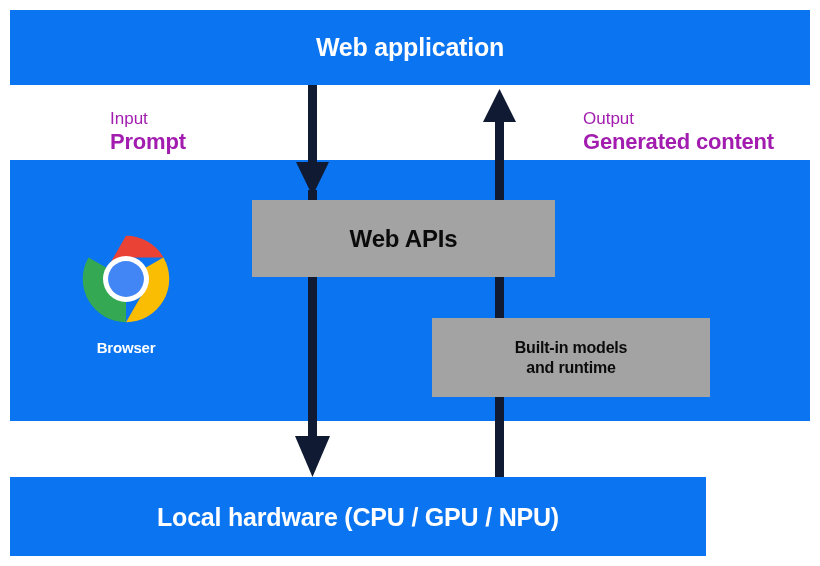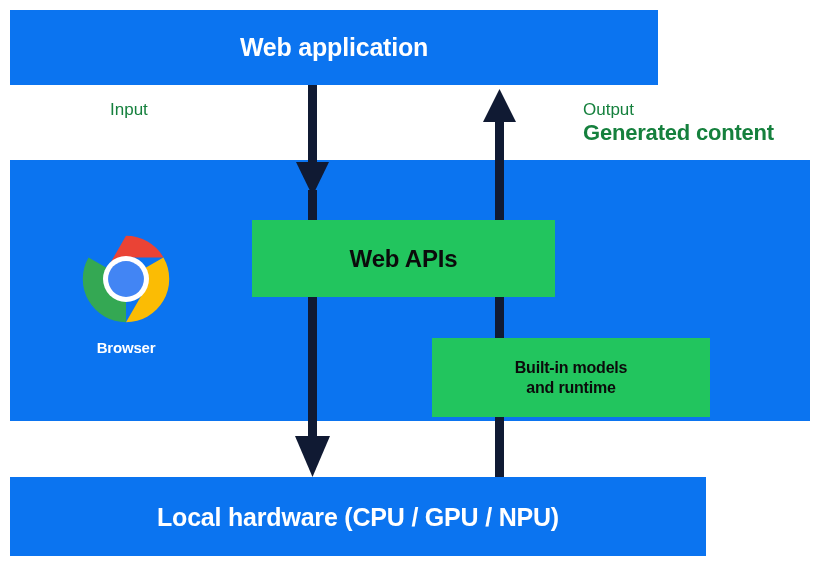--- a/index.html
+++ b/index.html
@@ -21,21 +21,21 @@
   }
 
   
   .band {
     position: absolute;
     background: #0B74F0;
   }
   #band-web-application {
     left: 10px;
     top: 10px;
-    width: 648px;
+    width: 800px;
     height: 75px;
   }
   #band-browser {
     left: 10px;
     top: 160px;
     width: 800px;
     height: 261px;
   }
   #band-local-hardware {
     left: 10px;
@@ -54,23 +54,24 @@
     font-size: 25px;
     letter-spacing: -0.2px;
     white-space: nowrap;
   }
   #band-web-application .band-title { top: 23px; }
   #band-local-hardware .band-title { top: 26px; }
 
   
   .io-label {
     position: absolute;
-    color: #15803d;
+    color: #a21caf;
     line-height: 1.18;
     white-space: nowrap;
+    margin-top: 9px;
   }
   .io-kind {
     font-size: 17px;
     font-weight: normal;
     display: block;
   }
   .io-value {
     font-size: 22px;
     font-weight: bold;
     display: block;
@@ -116,30 +117,29 @@
     left: 0;
     top: 0;
     width: 820px;
     height: 566px;
     pointer-events: none;
   }
 
   
   .yellow-box {
     position: absolute;
-    background: #22c55e;
+    background: #a3a3a3;
     color: #0B0B0B;
     display: flex;
     align-items: center;
     justify-content: center;
     text-align: center;
     font-weight: bold;
     letter-spacing: -0.2px;
     line-height: 1.22;
-    margin-top: 20px;
   }
   #box-web-apis {
     left: 252px;
     top: 200px;
     width: 303px;
     height: 77px;
     font-size: 24px;
   }
   #box-builtin-models {
     left: 432px;
@@ -160,20 +160,21 @@
   </div>
 
   <div class="band" id="band-browser"></div>
 
   <div class="band" id="band-local-hardware">
     <span class="band-title">Local hardware (CPU / GPU / NPU)</span>
   </div>
 
   <div class="io-label" id="io-input">
     <span class="io-kind">Input</span>
+    <span class="io-value">Prompt</span>
   </div>
 
   <div class="io-label" id="io-output">
     <span class="io-kind">Output</span>
     <span class="io-value">Generated content</span>
   </div>
 
   <div id="browser-block">
     <svg id="chrome-icon" viewBox="0 0 100 100">
 

